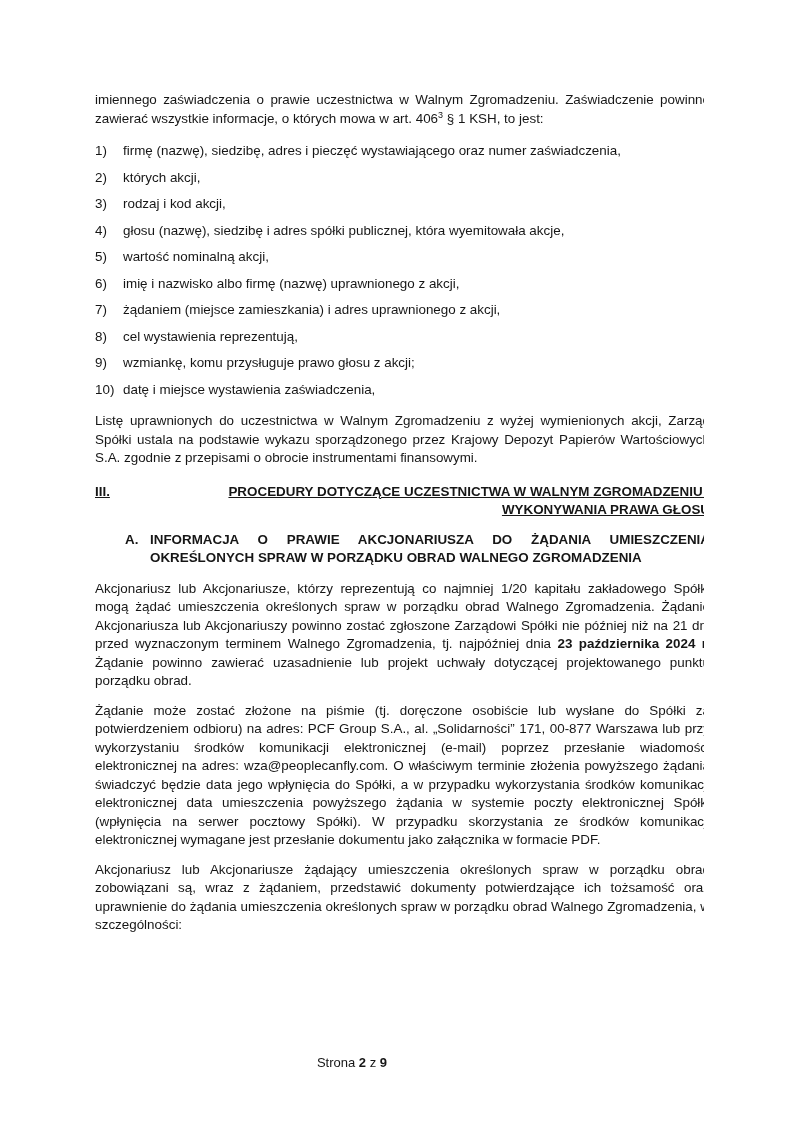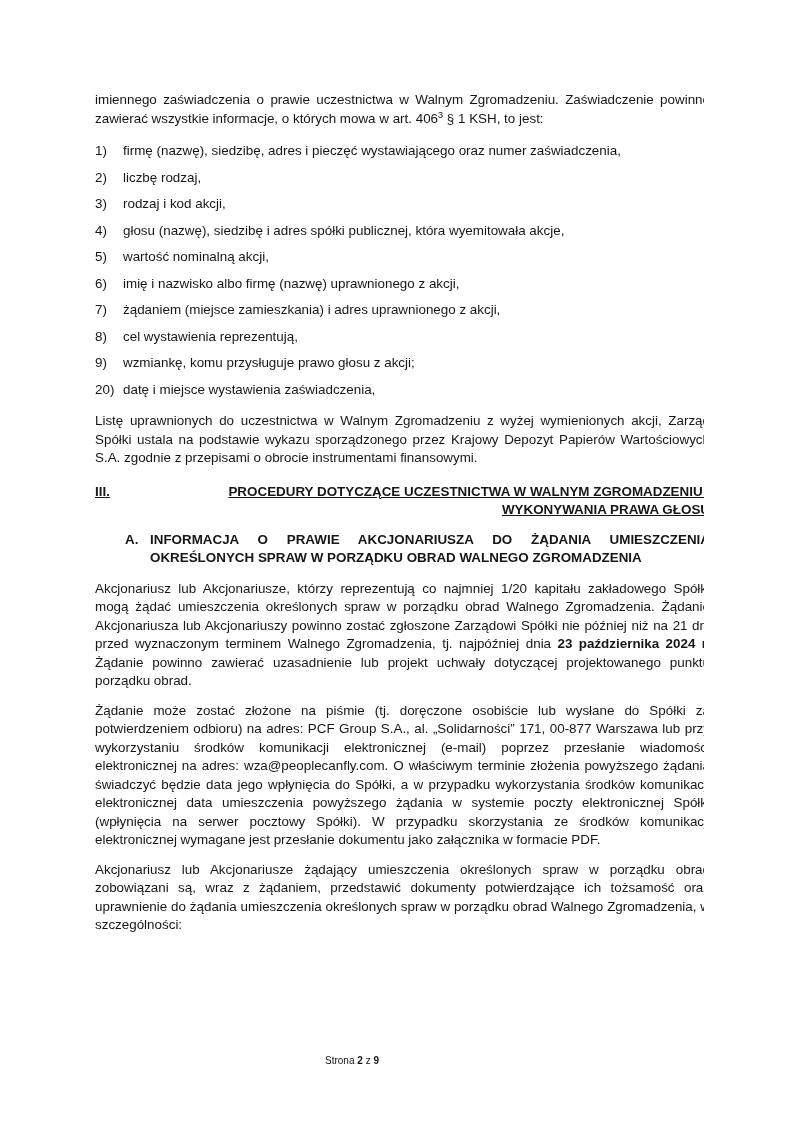--- a/index.html
+++ b/index.html
@@ -73,40 +73,40 @@
   }
 
   .bold { font-weight: bold; }
 
   .footer {
     position: absolute;
     left: 0;
     right: 0;
     top: 1055px;
     text-align: center;
-    font-size: 10px;
+    font-size: 13px;
     color: #161616;
   }
 </style>
 </head>
 <body>
 
 <div class="page">
   <div class="content">
 
     <p class="para"><span>imiennego zaświadczenia o prawie uczestnictwa w Walnym Zgromadzeniu. Zaświadczenie powinno zawierać wszystkie informacje, o których mowa w art. 406</span><sup>3</sup><span> § 1 KSH, to jest:</span></p>
 
     <ol class="num-list">
       <li>
         <span class="li-num">1)</span>
         <span class="li-text">firmę (nazwę), siedzibę, adres i pieczęć wystawiającego oraz numer zaświadczenia,</span>
       </li>
       <li>
         <span class="li-num">2)</span>
-        <span class="li-text">liczbę rodzaj,</span>
+        <span class="li-text">których akcji,</span>
       </li>
       <li>
         <span class="li-num">3)</span>
         <span class="li-text">rodzaj i kod akcji,</span>
       </li>
       <li>
         <span class="li-num">4)</span>
         <span class="li-text">głosu (nazwę), siedzibę i adres spółki publicznej, która wyemitowała akcje,</span>
       </li>
       <li>
@@ -123,21 +123,21 @@
       </li>
       <li>
         <span class="li-num">8)</span>
         <span class="li-text">cel wystawienia reprezentują,</span>
       </li>
       <li>
         <span class="li-num">9)</span>
         <span class="li-text">wzmiankę, komu przysługuje prawo głosu z akcji;</span>
       </li>
       <li>
-        <span class="li-num">20)</span>
+        <span class="li-num">10)</span>
         <span class="li-text">datę i miejsce wystawienia zaświadczenia,</span>
       </li>
     </ol>
 
     <p class="para">Listę uprawnionych do uczestnictwa w Walnym Zgromadzeniu z wyżej wymienionych akcji, Zarząd Spółki ustala na podstawie wykazu sporządzonego przez Krajowy Depozyt Papierów Wartościowych S.A. zgodnie z przepisami o obrocie instrumentami finansowymi.</p>
 
     <div class="section-heading">
       <span class="h-num"><span>III.</span></span>
       <span class="h-title">PROCEDURY DOTYCZĄCE UCZESTNICTWA W WALNYM ZGROMADZENIU I WYKONYWANIA PRAWA GŁOSU</span>
     </div>

